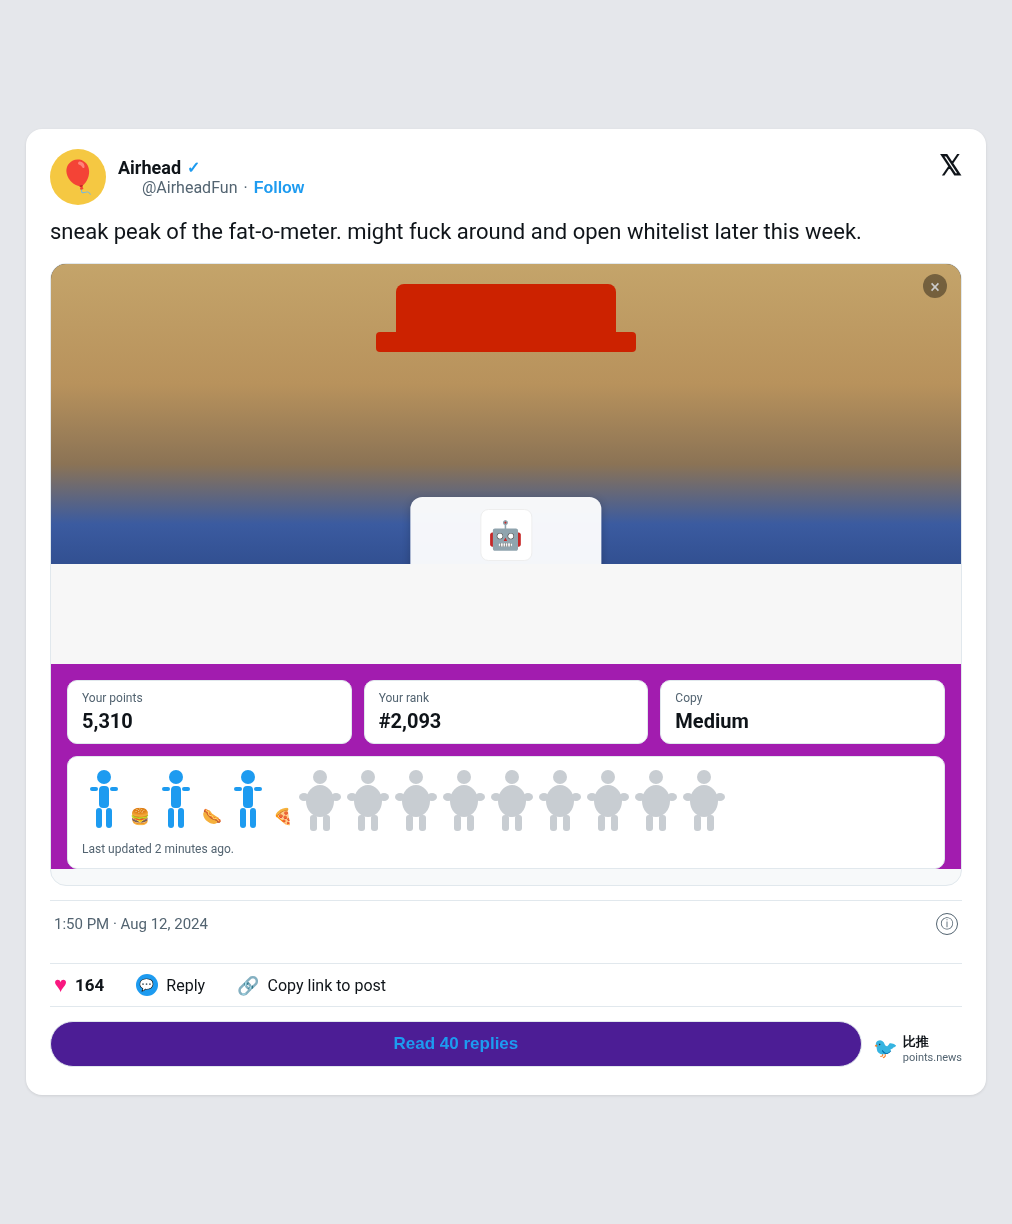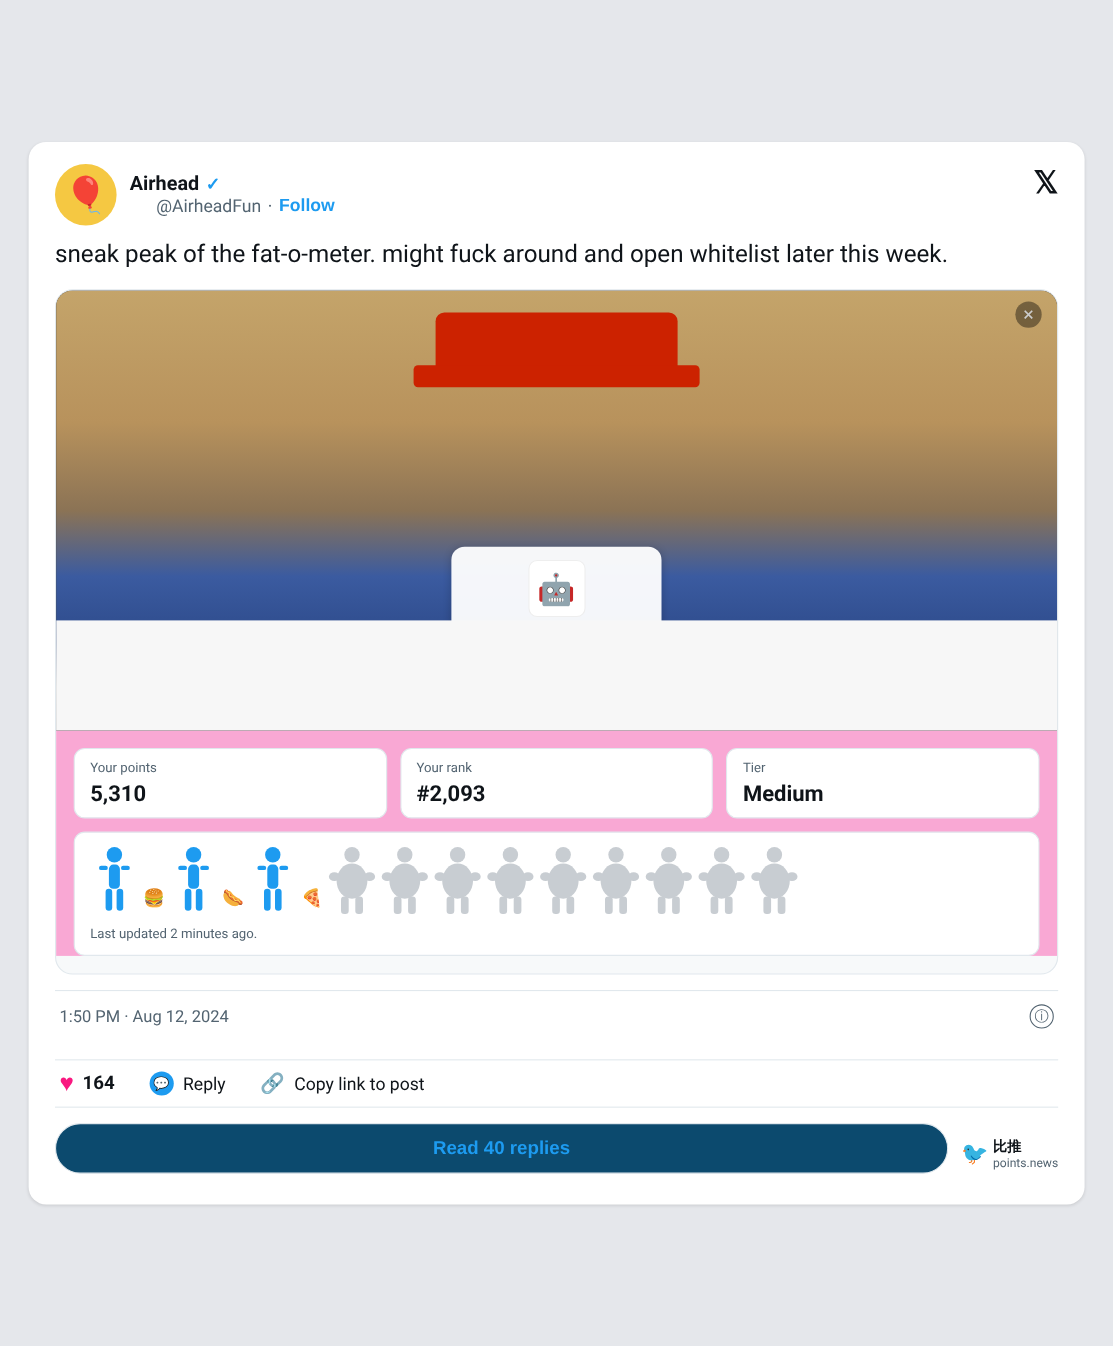--- a/index.html
+++ b/index.html
@@ -174,21 +174,21 @@
       border-radius: 50%;
       width: 24px;
       height: 24px;
       display: flex;
       align-items: center;
       justify-content: center;
     }
     
     .stats-section {
       padding: 16px 16px 0 16px;
-      background: #f9a8d4;
+      background: #a21caf;
     }
     .stats-row {
       display: flex;
       gap: 12px;
       margin-bottom: 12px;
     }
     .stat-box {
       flex: 1;
       border: 1px solid #e1e8ed;
       border-radius: 10px;
@@ -300,21 +300,21 @@
     }
     .link-icon { font-size: 18px; }
     .read-replies-btn {
       display: flex;
       align-items: center;
       justify-content: center;
       width: 100%;
       padding: 12px;
       border: 1px solid #e1e8ed;
       border-radius: 30px;
-      background: #0c4a6e;
+      background: #4c1d95;
       cursor: pointer;
       margin-bottom: 8px;
     }
     .read-replies-text {
       font-size: 17px;
       font-weight: 700;
       color: #1d9bf0;
     }
     .bitpush-badge {
       display: flex;
@@ -410,21 +410,21 @@
       <div class="stats-row">
         <div class="stat-box">
           <div class="stat-label">Your points</div>
           <div class="stat-value">5,310</div>
         </div>
         <div class="stat-box">
           <div class="stat-label">Your rank</div>
           <div class="stat-value">#2,093</div>
         </div>
         <div class="stat-box">
-          <div class="stat-label">Tier</div>
+          <div class="stat-label">Copy</div>
           <div class="stat-value">Medium</div>
         </div>
       </div>
 
       <div class="fat-meter-box">
         <div class="figures-row" id="figures-container">
 
         <div class="figure-wrapper">
               <svg width="44" height="65" viewBox="0 0 44 65">
                 <circle cx="22" cy="8" r="7" fill="#1d9bf0"></circle>

